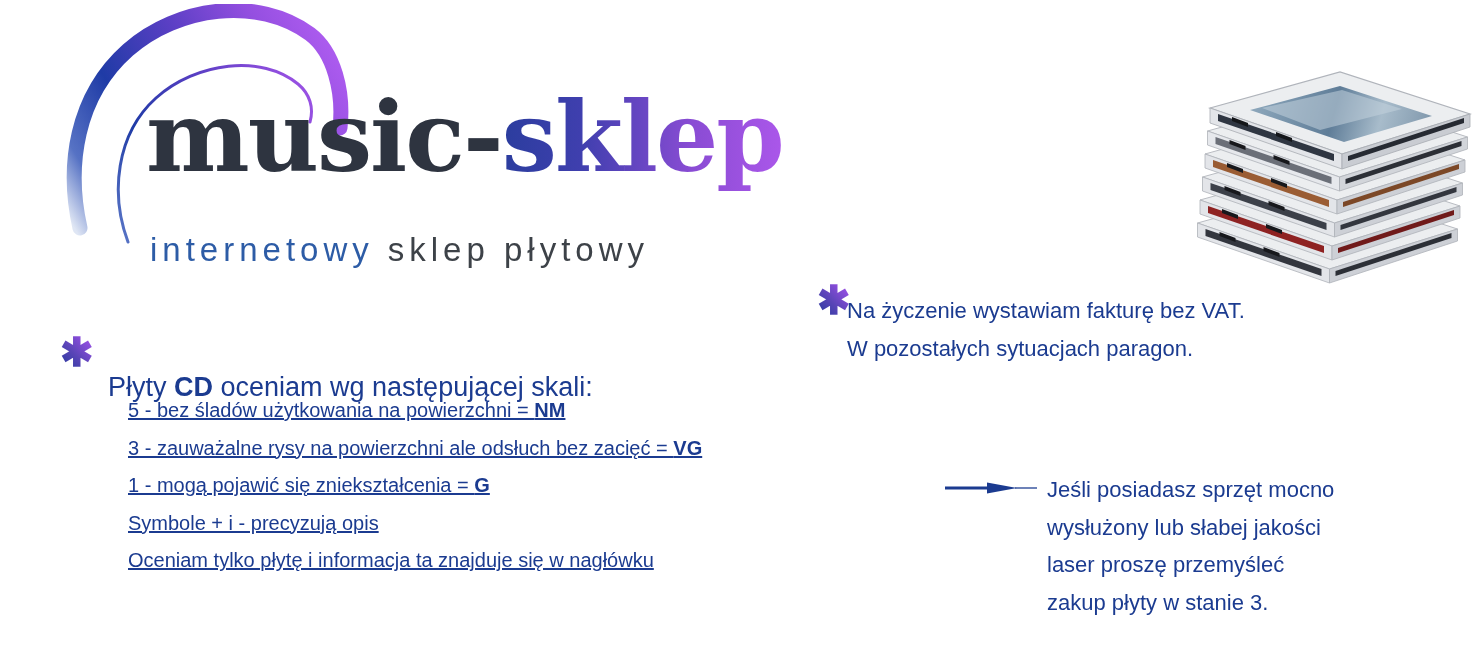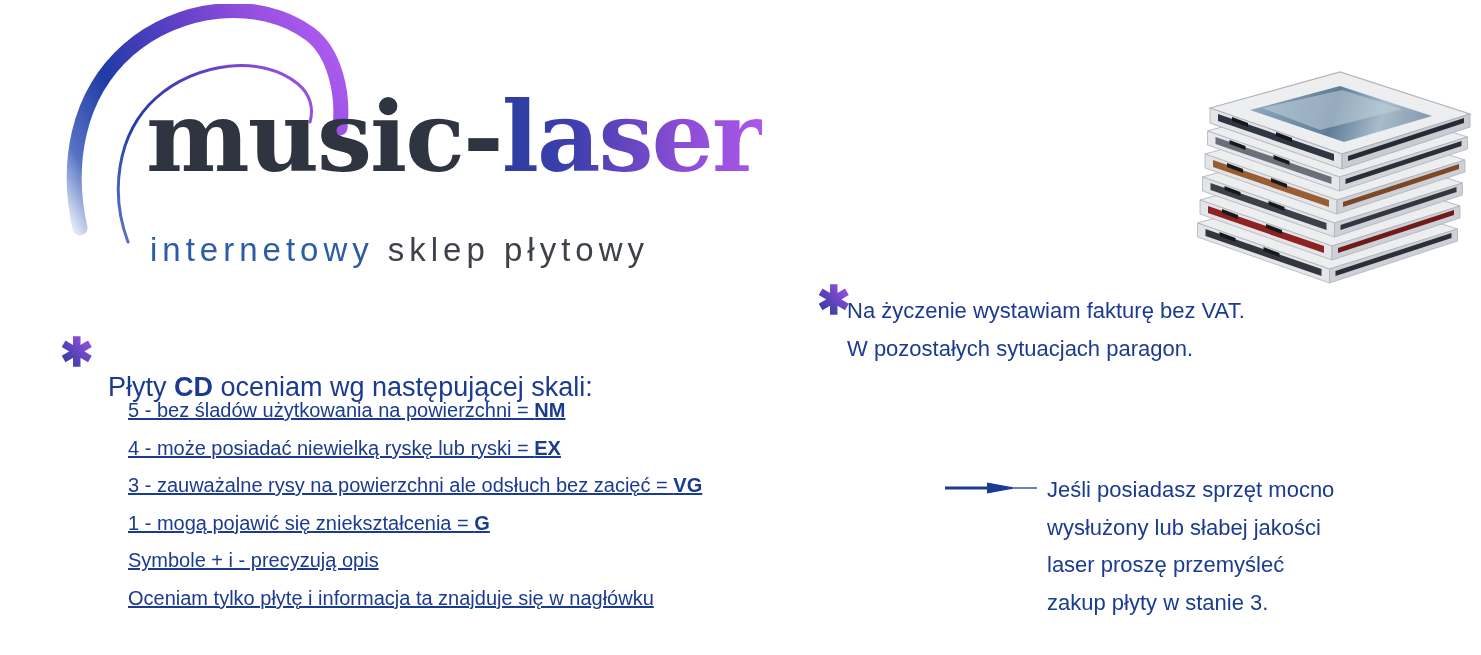--- a/index.html
+++ b/index.html
@@ -73,21 +73,21 @@
         <stop offset="0.58" stop-color="#5a3fc4"></stop>
         <stop offset="0.82" stop-color="#944fe0"></stop>
         <stop offset="1" stop-color="#ae5cf0"></stop>
       </linearGradient>
     </defs>
     <path d="M 28 224 C 14 162, 24 92, 76 46 C 126 2, 206 -8, 258 30 C 282 48, 292 88, 288 124" fill="none" stroke="url(#arcGrad)" stroke-width="15" stroke-linecap="round"></path>
     <path d="M 76 238 C 58 190, 64 130, 104 94 C 144 58, 210 50, 246 80 C 258 90, 262 104, 258 118" fill="none" stroke="url(#arcGrad)" stroke-width="3" stroke-linecap="round"></path>
   </svg>
 
   <div class="brand">
-    <span class="dark">music</span><span class="dark">-</span><span class="grad-text space">laser</span>
+    <span class="dark">music</span><span class="dark">-</span><span class="grad-text space">sklep</span>
   </div>
   <div class="brand-sub">
     <span class="w1">internetowy</span><span class="w2">sklep płytowy</span>
   </div>
 
 
   <svg class="cd-stack" viewBox="0 0 288 222" aria-hidden="true">
     <defs>
       <linearGradient id="topGrad" gradientUnits="userSpaceOnUse" x1="60" y1="30" x2="240" y2="80">
         <stop offset="0" stop-color="#8fa9bd"></stop>
@@ -165,21 +165,20 @@
 
   <span class="asterisk grad-text ast-right">✱</span>
   <p class="invoice-note blue-text">Na życzenie wystawiam fakturę bez VAT.
 W pozostałych sytuacjach paragon.</p>
 
   <span class="asterisk grad-text ast-left">✱</span>
   <p class="grading-head blue-text"><span>Płyty </span><b>CD</b><span> oceniam wg następującej skali:</span></p>
 
   <ul class="grading-list blue-text">
     <li><span>5 - bez śladów użytkowania na powierzchni = </span><b>NM</b></li>
-    <li><span>4 - może posiadać niewielką ryskę lub ryski = </span><b>EX</b></li>
     <li><span>3 - zauważalne rysy na powierzchni ale odsłuch bez zacięć = </span><b>VG</b></li>
     <li><span>1 - mogą pojawić się zniekształcenia = </span><b>G</b></li>
     <li><span>Symbole + i - precyzują opis</span></li>
     <li><span>Oceniam tylko płytę i informacja ta znajduje się w nagłówku</span></li>
   </ul>
 
   <svg class="arrow-svg" viewBox="0 0 100 20" aria-hidden="true">
     <line x1="4" y1="10" x2="50" y2="10" stroke="#1b3b90" stroke-width="3"></line>
     <polygon points="46,4.5 76,10 46,15.5" fill="#1b3b90"></polygon>
     <line x1="74" y1="10" x2="96" y2="10" stroke="#1b3b90" stroke-width="1.5" opacity="0.85"></line>

